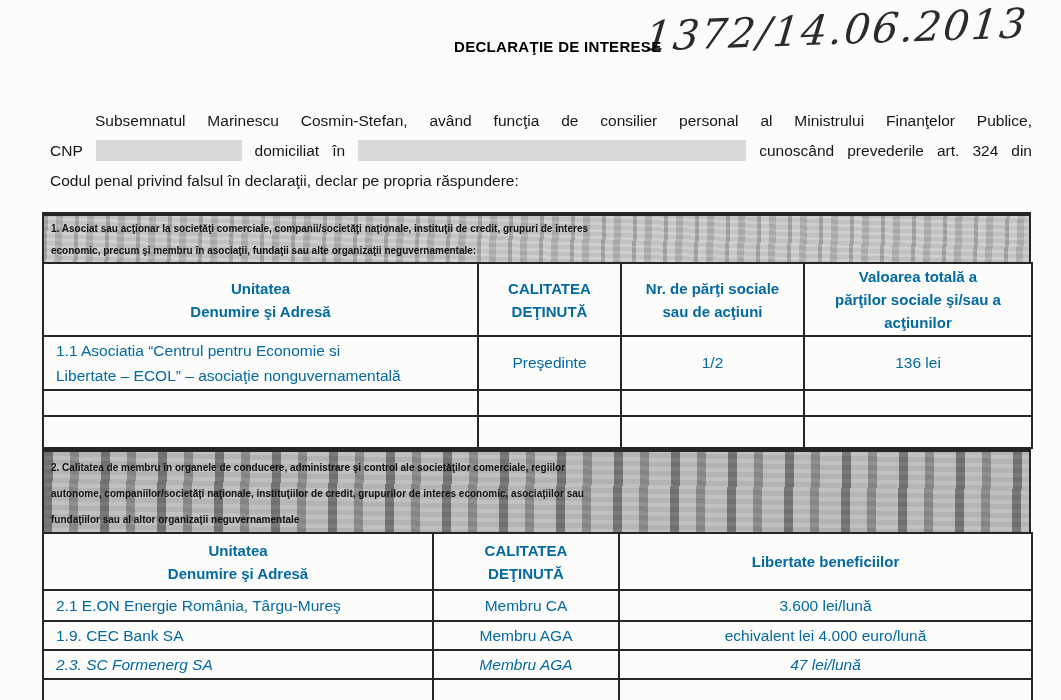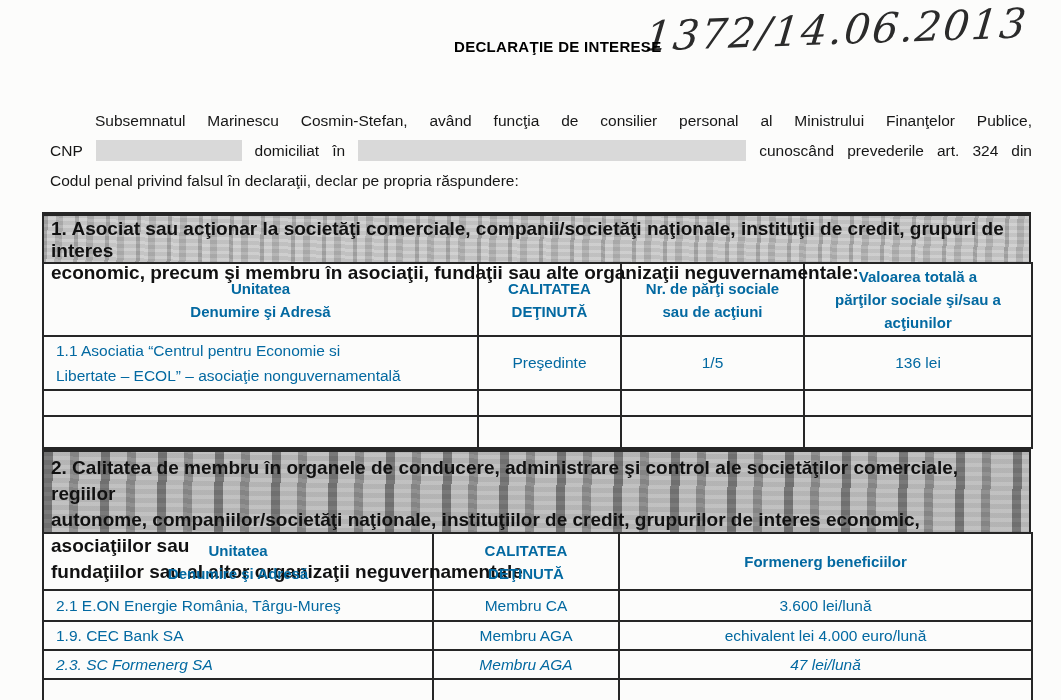--- a/index.html
+++ b/index.html
@@ -34,21 +34,21 @@
     height: 21px; vertical-align: -5px;
   }
   .redact-cnp { width: 146px; }
   .redact-addr { width: 388px; }
 
   .doc { position: absolute; left: 42px; top: 212px; width: 989px; }
 
   .sec-head {
     width: 989px;
     border: 2px solid #262626; border-bottom: 0;
-    font-weight: bold; font-size: 19px; color: #111;
+    font-weight: bold; font-size: 10px; color: #111;
     white-space: pre-line; padding: 2px 7px 0 7px;
   }
   .sec1 {
     border-top-width: 4px; line-height: 22px; height: 50px;
     background:
       repeating-linear-gradient(92deg, rgba(40,40,40,0.20) 0 4px, rgba(235,235,235,0.20) 4px 12px, rgba(70,70,70,0.16) 12px 19px, rgba(225,225,225,0.16) 19px 31px),
       repeating-linear-gradient(2deg, rgba(255,255,255,0.14) 0 3px, rgba(120,120,120,0.10) 3px 7px),
       #c2c2c2;
   }
   .sec2 {
@@ -120,21 +120,21 @@
         <th>Nr. de părţi sociale
 sau de acţiuni</th>
         <th>Valoarea totală a
 părţilor sociale şi/sau a
 acţiunilor</th>
       </tr>
       <tr class="r44">
         <td class="left">1.1 Asociatia “Centrul pentru Economie si
 Libertate – ECOL” – asociaţie nonguvernamentală</td>
         <td>Preşedinte</td>
-        <td>1/5</td>
+        <td>1/2</td>
         <td>136 lei</td>
       </tr>
       <tr class="r26">
         <td></td>
         <td></td>
         <td></td>
         <td></td>
       </tr>
       <tr class="r32">
         <td></td>
@@ -154,21 +154,21 @@
         <col style="width:390px">
           <col style="width:186px">
           <col style="width:413px">
       </colgroup>
       <tbody>
           <tr class="hrow2">
         <th>Unitatea
 Denumire şi Adresă</th>
         <th>CALITATEA
 DEŢINUTĂ</th>
-        <th>Formenerg beneficiilor</th>
+        <th>Libertate beneficiilor</th>
       </tr>
       <tr class="r29">
         <td class="left">2.1 E.ON Energie România, Târgu-Mureş</td>
         <td>Membru CA</td>
         <td>3.600 lei/lună</td>
       </tr>
       <tr class="r27">
         <td class="left">1.9. CEC Bank SA</td>
         <td>Membru AGA</td>
         <td>echivalent lei 4.000 euro/lună</td>

